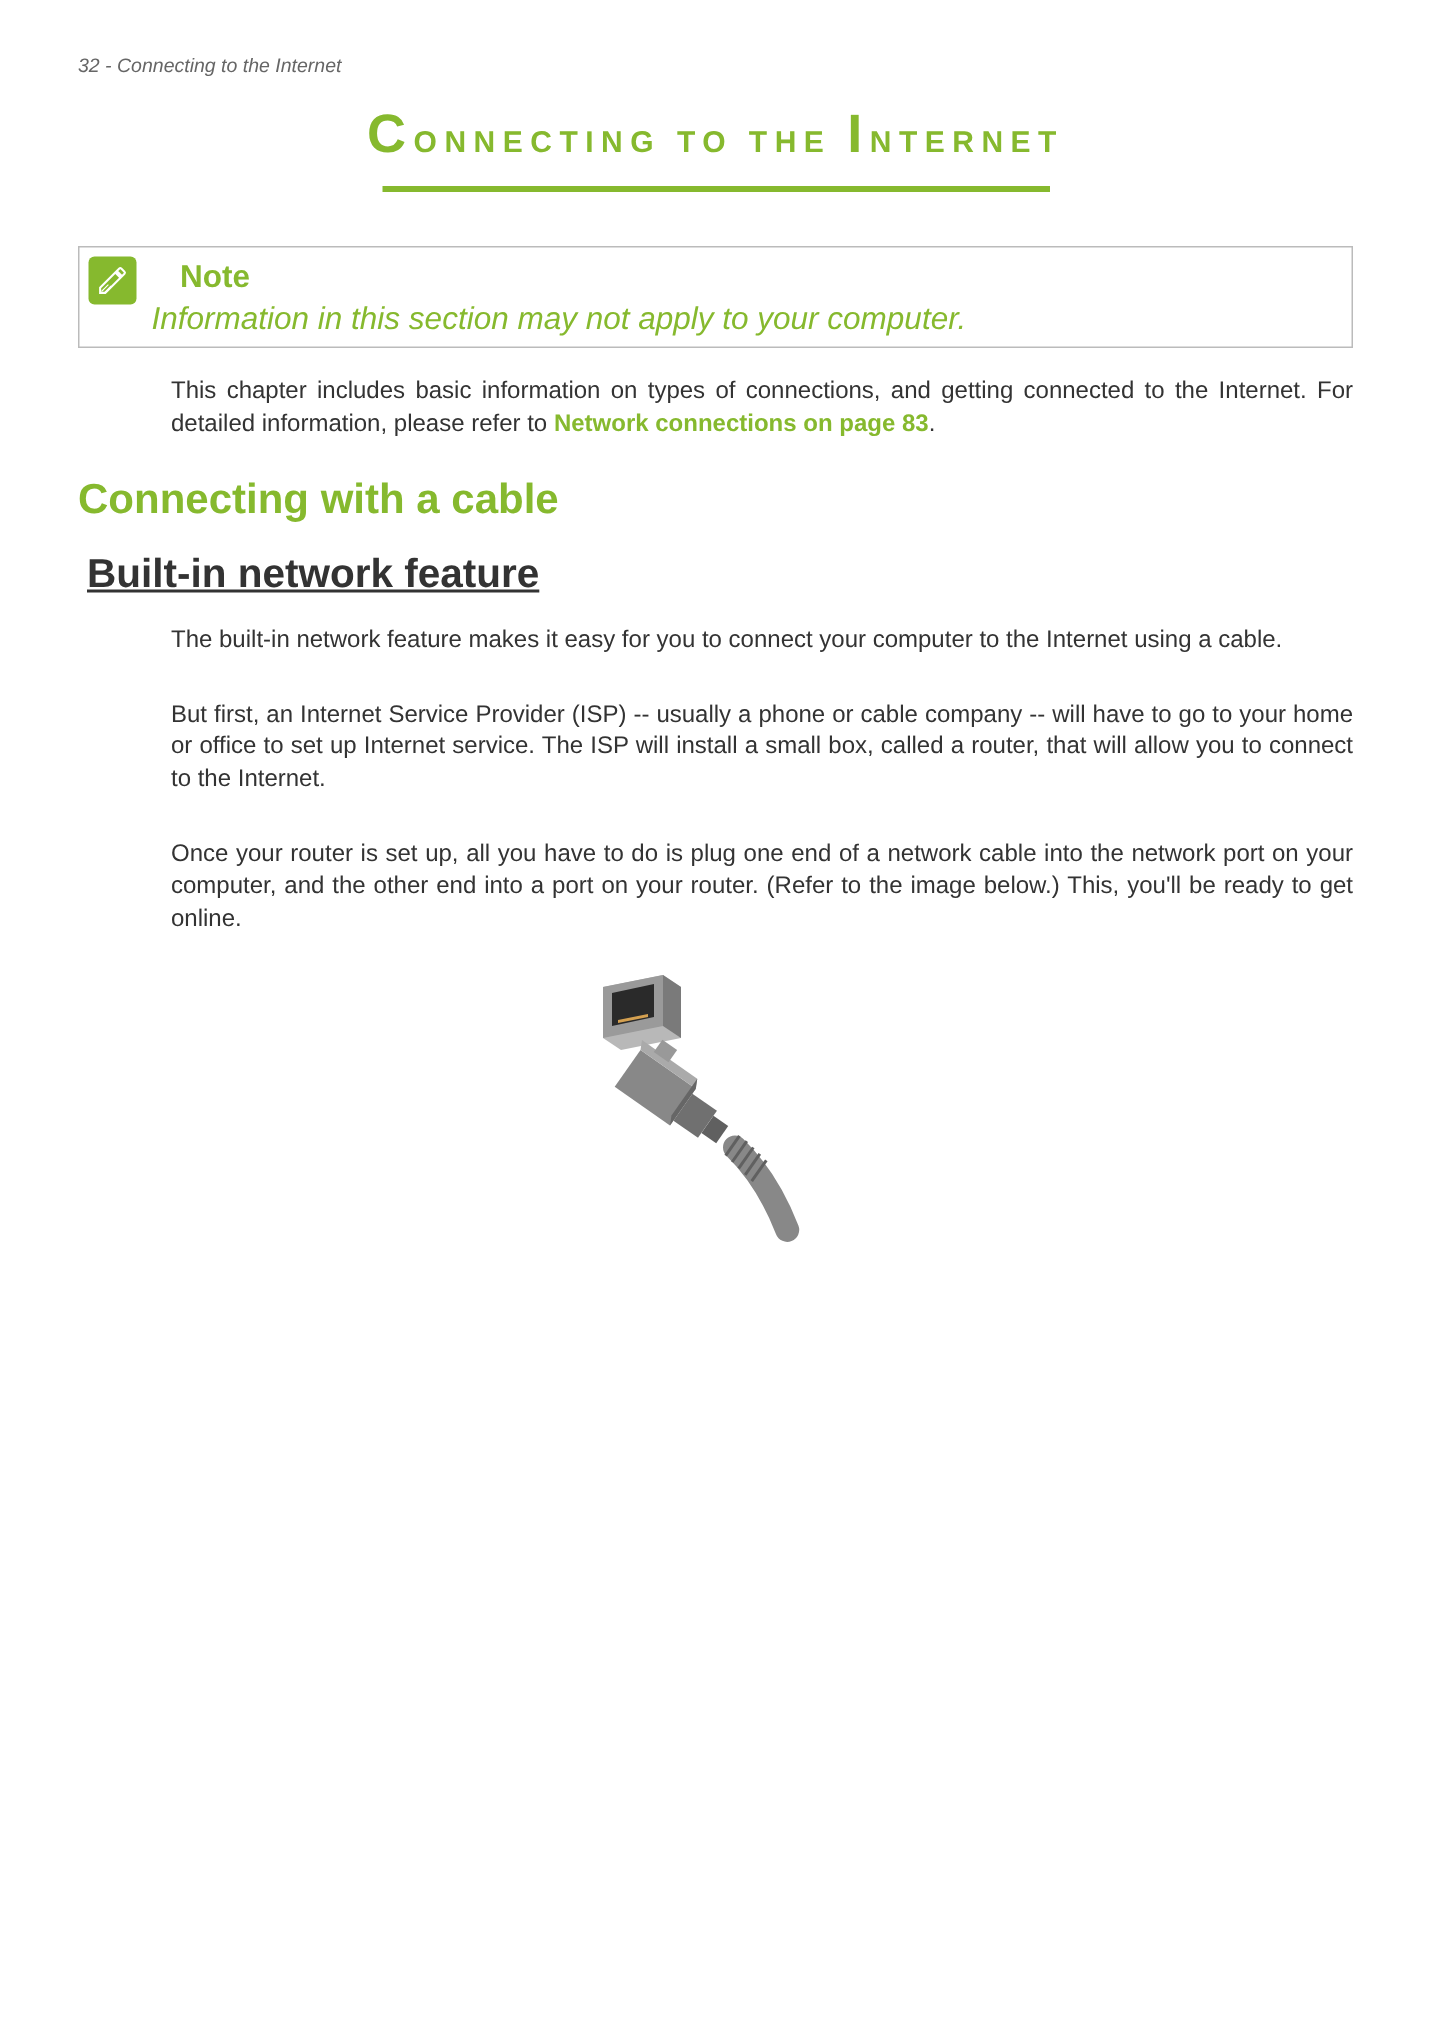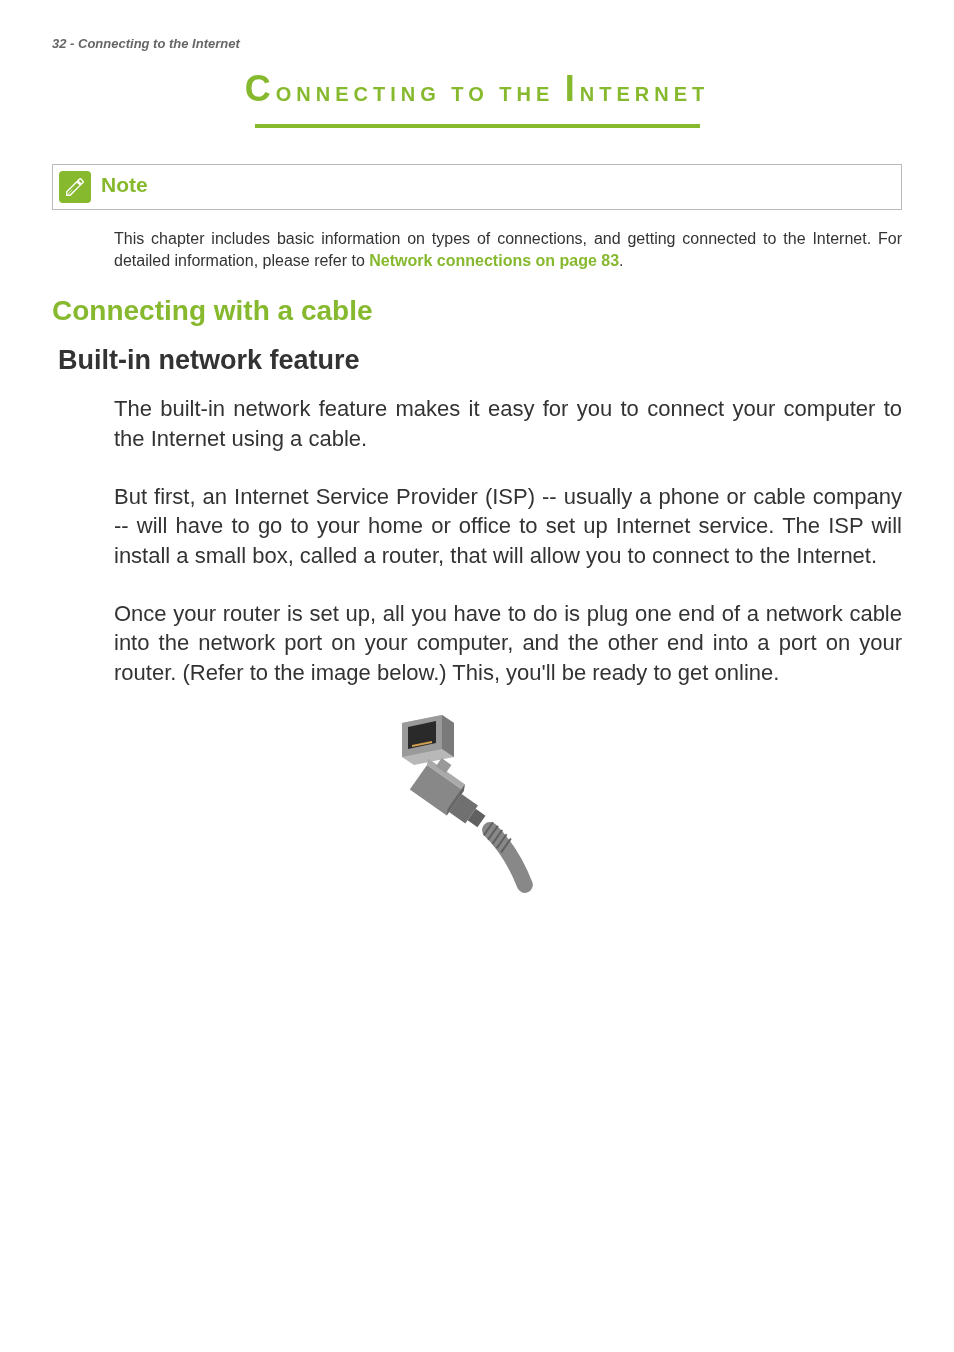--- a/index.html
+++ b/index.html
@@ -15,21 +15,20 @@
       color: #333333;
       position: relative;
     }
     .page-header {
       position: absolute;
       top: 36px;
       left: 52px;
       font-size: 13px;
       font-style: italic;
       color: #666666;
-      font-weight: bold;
     }
     .main-title {
       text-align: center;
       margin-top: 68px;
       padding: 0 20px;
     }
     .main-title-text {
       font-family: Arial, Helvetica, sans-serif;
       font-size: 36px;
       font-weight: bold;
@@ -69,20 +68,21 @@
     }
     .note-content {
       flex: 1;
       padding-top: 2px;
     }
     .note-heading {
       font-size: 21px;
       font-weight: bold;
       color: #86b92e;
       margin-bottom: 4px;
+      margin-left: 19px;
     }
     .note-text {
       font-size: 21px;
       font-style: italic;
       color: #86b92e;
     }
     .body-text {
       margin: 18px 52px 0 114px;
       font-size: 16px;
       color: #333333;
@@ -97,24 +97,25 @@
       margin: 24px 52px 0 52px;
       font-size: 28px;
       font-weight: bold;
       color: #86b92e;
     }
     .h3 {
       margin: 18px 52px 0 58px;
       font-size: 27px;
       font-weight: bold;
       color: #333333;
+      text-decoration: underline;
     }
     .para {
       margin: 18px 52px 0 114px;
-      font-size: 22px;
+      font-size: 16px;
       color: #333333;
       text-align: justify;
       line-height: 1.35;
     }
     .para + .para {
       margin-top: 28px;
     }
     .image-area {
       margin: 22px auto 0;
       width: 210px;
@@ -139,20 +140,21 @@
 <div class="note-box">
   <div class="note-icon-wrap">
     <svg class="note-icon-svg" viewBox="0 0 24 24">
       <path d="M3 17.25V21h3.75L17.81 9.94l-3.75-3.75L3 17.25zM20.71 7.04a1 1 0 0 0 0-1.41l-2.34-2.34a1 1 0 0 0-1.41 0l-1.83 1.83 3.75 3.75 1.83-1.83z" fill="none" stroke="#ffffff" stroke-width="1.5"></path>
       <line x1="4" y1="20" x2="9" y2="15" stroke="#ffffff" stroke-width="0.8"></line>
       <line x1="6" y1="21" x2="11" y2="16" stroke="#ffffff" stroke-width="0.8"></line>
     </svg>
   </div>
   <div class="note-content">
     <div class="note-heading">Note</div>
+    <div class="note-text">Information in this section may not apply to your computer.</div>
   </div>
 </div>
 
 <div class="body-text">
   <span>This chapter includes basic information on types of connections, and getting connected to the Internet. For detailed information, please refer to </span><span class="link">Network connections on page 83</span><span>.</span>
 </div>
 
 <div class="h2">Connecting with a cable</div>
 
 <div class="h3">Built-in network feature</div>

